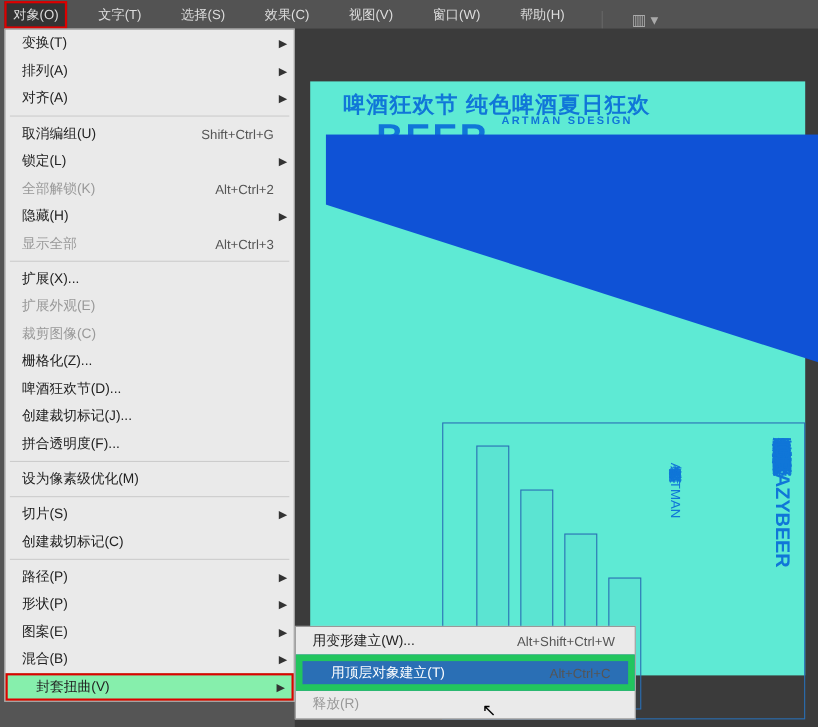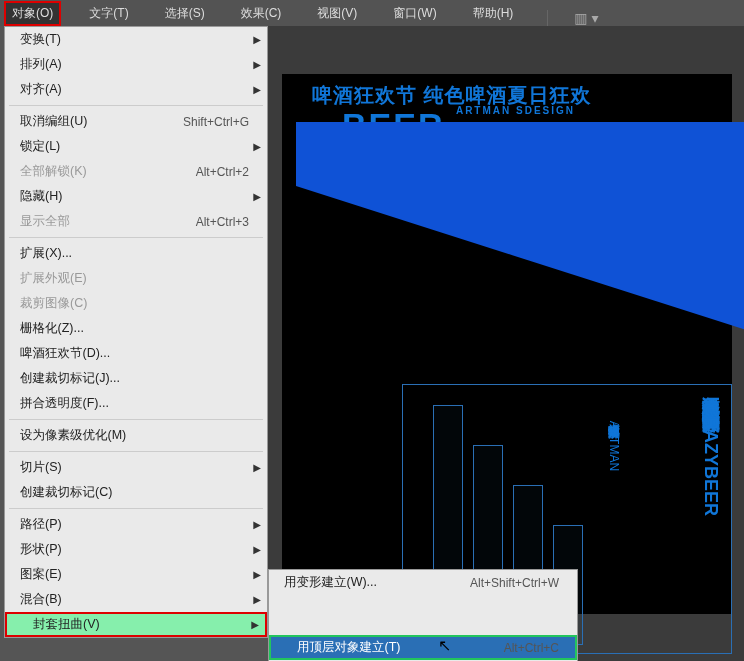--- a/index.html
+++ b/index.html
@@ -12,26 +12,26 @@
 
 .dropdown { position: absolute; left: 4px; top: 26px; width: 264px; background: #eaeaea; border: 1px solid #999; z-index: 10; }
 .menu-item { display: flex; justify-content: space-between; align-items: center; padding: 4px 18px 4px 15px; font-size: 12.5px; color: #222; position: relative; }
 .menu-item.disabled { color: #999; }
 .menu-item .shortcut { color: #555; font-size: 12px; }
 .menu-item .arrow { position: absolute; right: 6px; font-size: 10px; color: #333; }
 .menu-sep { height: 1px; background: #ccc; margin: 3px 4px; }
 .menu-item.highlighted { background: #86efac; border: 2px solid #d00; padding: 2px 16px 2px 26px; }
 
 .submenu { position: absolute; left: 268px; top: 569px; width: 310px; background: #eaeaea; border: 1px solid #999; z-index: 11; }
-.submenu .menu-item.highlighted { background: #2a6fb5; color: #fff; border: 2px solid #22c55e; padding: 2px 16px 2px 26px; margin-top: 40px; }
+.submenu .menu-item.highlighted { background: #2a6fb5; color: #fff; border: 6px solid #22c55e; padding: 2px 16px 2px 26px; }
 
 .cursor { position: absolute; left: 438px; top: 636px; z-index: 20; font-size: 16px; color: #000; pointer-events: none; }
 
 .canvas-area { position: absolute; left: 268px; top: 26px; width: 476px; height: 635px; background: #3b3b3b; }
-.artboard { position: absolute; left: 14px; top: 48px; width: 450px; height: 540px; background: #000000; }
+.artboard { position: absolute; left: 14px; top: 48px; width: 450px; height: 540px; background: #5eead4; }
 
 .shape-diag { position: absolute; left: 14px; top: 48px; width: 450px; height: 540px; overflow: hidden; }
 .blue-overlay { position: absolute; left: 0; top: 0; width: 450px; height: 320px; background: #0f52d6; clip-path: polygon(0 0, 100% 0, 100% 65%, 0 20%); }
 .text-cluster { position: absolute; font-weight: bold; color: #1076d8; }
 .text-top { left: 30px; top: 8px; font-size: 20px; letter-spacing: 1px; width: 420px; }
 .text-beer { left: 60px; top: 32px; font-size: 34px; font-weight: 900; letter-spacing: 2px; }
 .text-side { position: absolute; right: 8px; top: 40px; writing-mode: vertical-rl; font-size: 22px; font-weight: 900; color: #1076d8; line-height: 1.2; }
 .text-block { position: absolute; right: 10px; top: 310px; writing-mode: vertical-rl; font-size: 18px; font-weight: 900; color: #1076d8; line-height: 1.3; }
 .text-block2 { position: absolute; right: 110px; top: 340px; font-size: 12px; color: #1076d8; writing-mode: vertical-rl; }
 .bbox { position: absolute; border: 1px solid #2a6fb5; left: 120px; top: 310px; width: 330px; height: 270px; }

